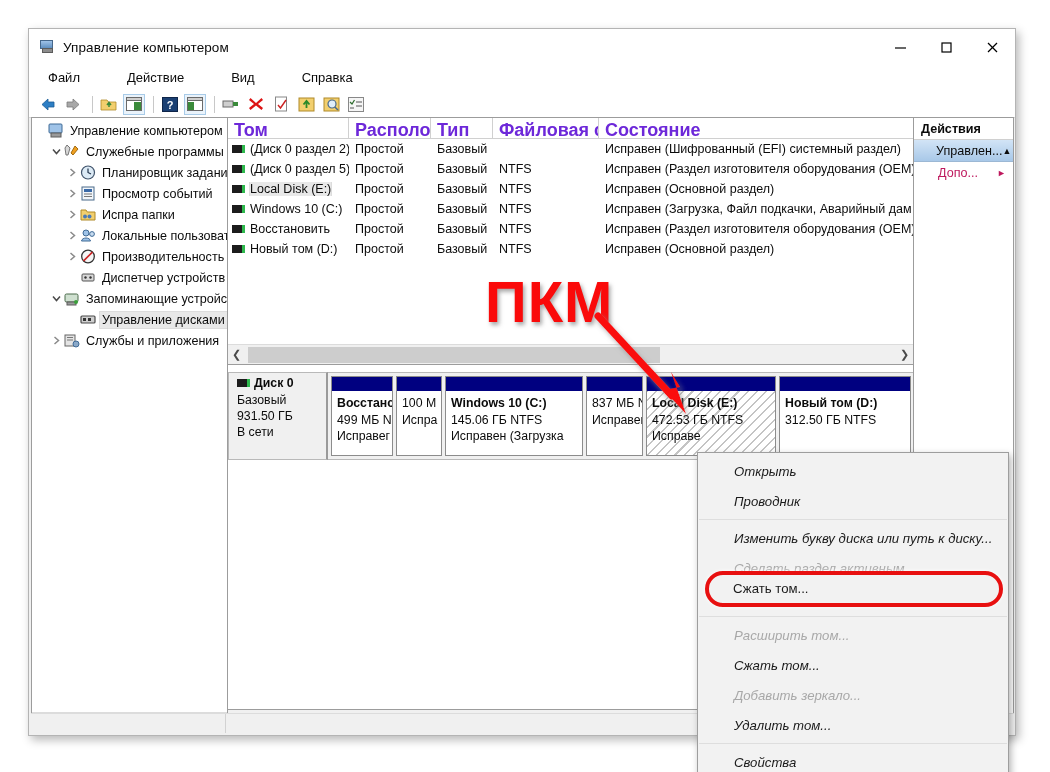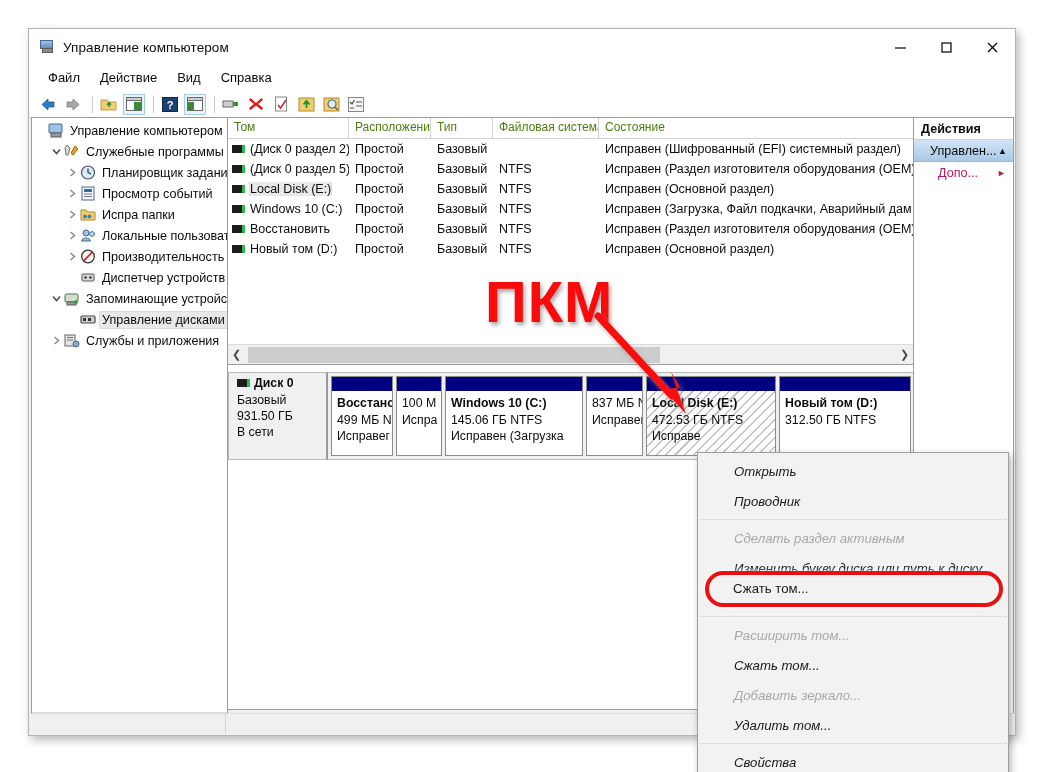--- a/index.html
+++ b/index.html
@@ -76,20 +76,21 @@
   .win-btn svg { display:block; }
 
   
   .menubar {
     height: 25px;
     background: #ffffff;
     display: flex;
     align-items: center;
     padding-left: 10px;
     border-bottom: 1px solid #ffffff;
+    gap: 27px;
   }
   .menubar-item {
     font-size: 13px;
     color: #0b0b0b;
     padding: 2px 9px;
     margin-right: 2px;
     white-space: nowrap;
   }
 
   
@@ -214,27 +215,28 @@
     box-sizing: border-box;
   }
   .vol-header {
     display: flex;
     height: 21px;
     background: #ffffff;
     border-bottom: 1px solid #d0d0d0;
     box-sizing: border-box;
   }
   .vh {
-    font-size: 12px;
-    color: #4d7c0f;
+    font-size: 18px;
+    color: #6d28d9;
     padding: 2px 0 0 6px;
     border-right: 1px solid #d0d0d0;
     box-sizing: border-box;
     white-space: nowrap;
     overflow: hidden;
+    font-weight: bold;
   }
   .vrow {
     display: flex;
     height: 20px;
     align-items: center;
     font-size: 12.5px;
     color: #0b0b0b;
     white-space: nowrap;
   }
   .vcell {
@@ -393,21 +395,21 @@
     font-weight: bold;
     color: #0b0b0b;
     border-bottom: 1px solid #d0d0d0;
     box-sizing: border-box;
   }
   .act-section {
     height: 22px;
     background: linear-gradient(#d2e4f6, #a8c8e8);
     display: flex; align-items: center;
     justify-content: space-between;
-    padding: 0 6px 0 16px;
+    padding: 0 6px 0 22px;
     font-size: 12.6px;
     color: #0b0b0b;
     border-bottom: 1px solid #9cb8d4;
     box-sizing: border-box;
   }
   .act-item {
     height: 22px;
     display: flex; align-items: center;
     justify-content: space-between;
     padding: 0 7px 0 24px;
@@ -947,22 +949,22 @@
       <div class="sb-cell" style="width:195px;"></div>
       <div class="sb-cell" style="width:570px;"></div>
       <div class="sb-cell" style="flex:1;border-right:none;"></div>
     </div>
   </div>
 
   <div class="ctxmenu" id="ctxmenu">
       <div class="mi">Открыть</div>
       <div class="mi">Проводник</div>
       <div class="msep"></div>
+      <div class="mi">Изменить букву диска или путь к диску...</div>
       <div class="mi disabled">Сделать раздел активным</div>
-      <div class="mi">Изменить букву диска или путь к диску...</div>
       <div class="mi">Форматировать...</div>
       <div class="msep"></div>
       <div class="mi disabled">Расширить том...</div>
       <div class="mi">Сжать том...</div>
       <div class="mi disabled">Добавить зеркало...</div>
       <div class="mi">Удалить том...</div>
       <div class="msep"></div>
       <div class="mi">Свойства</div>
     </div>
 

